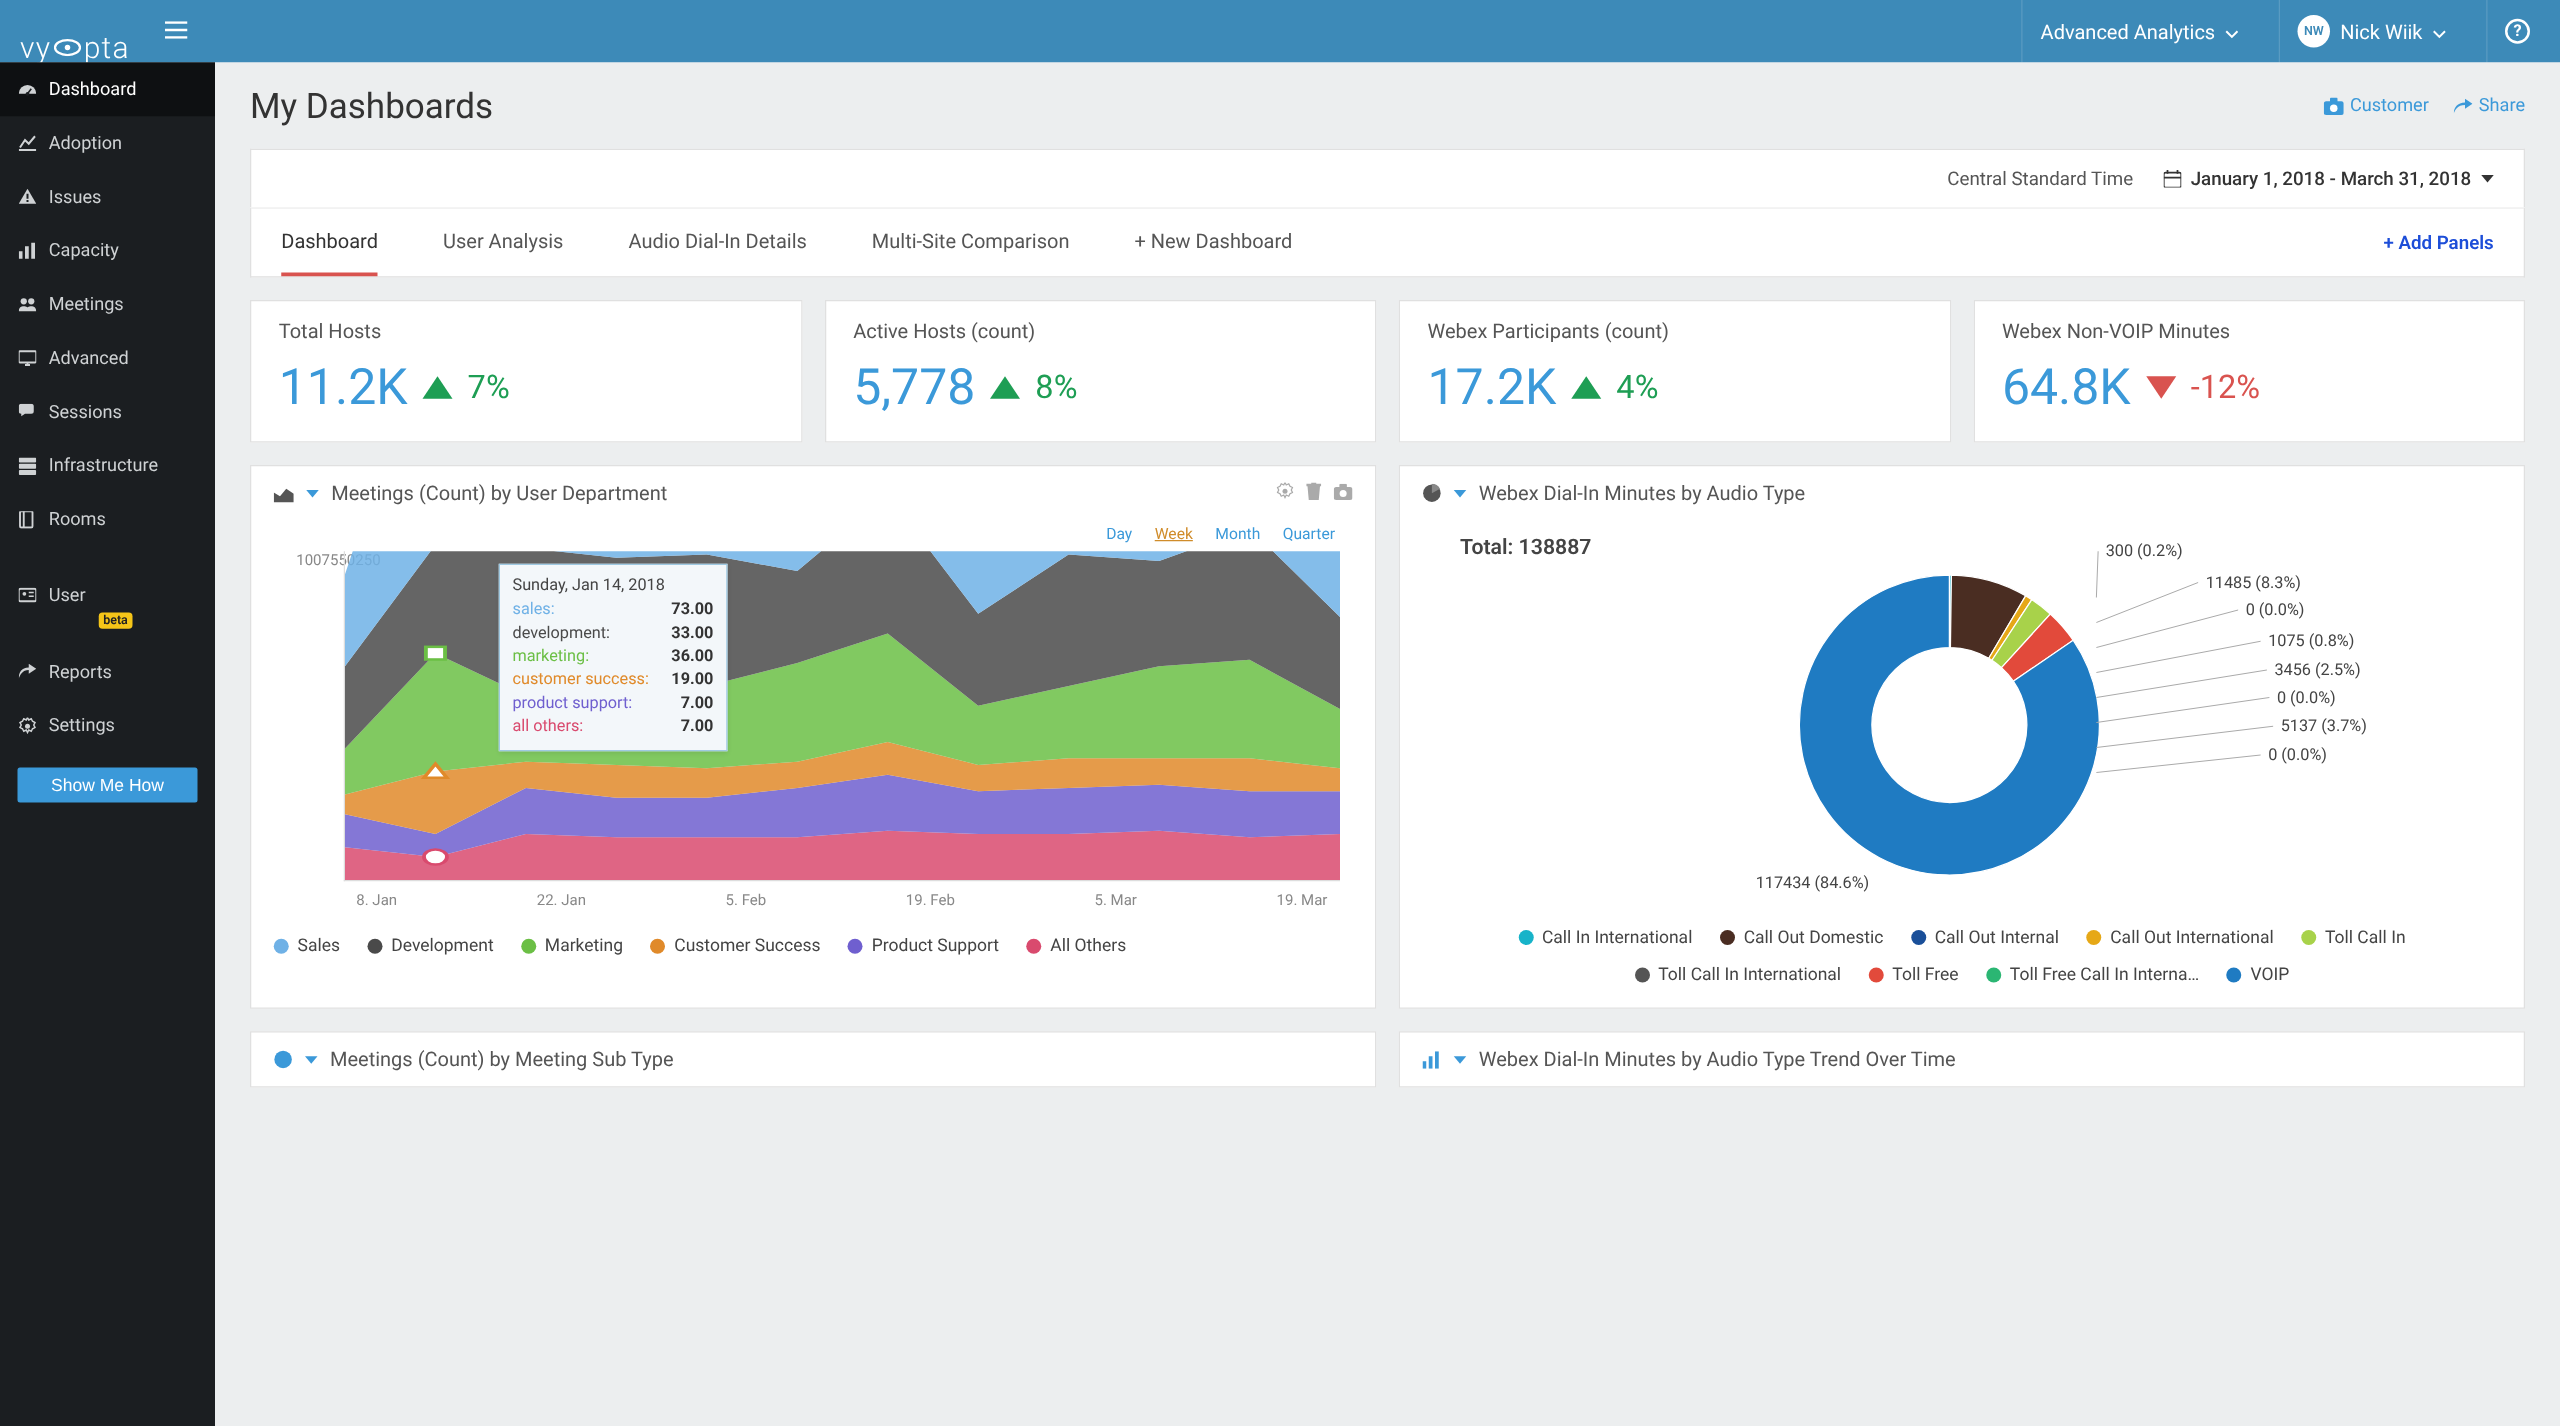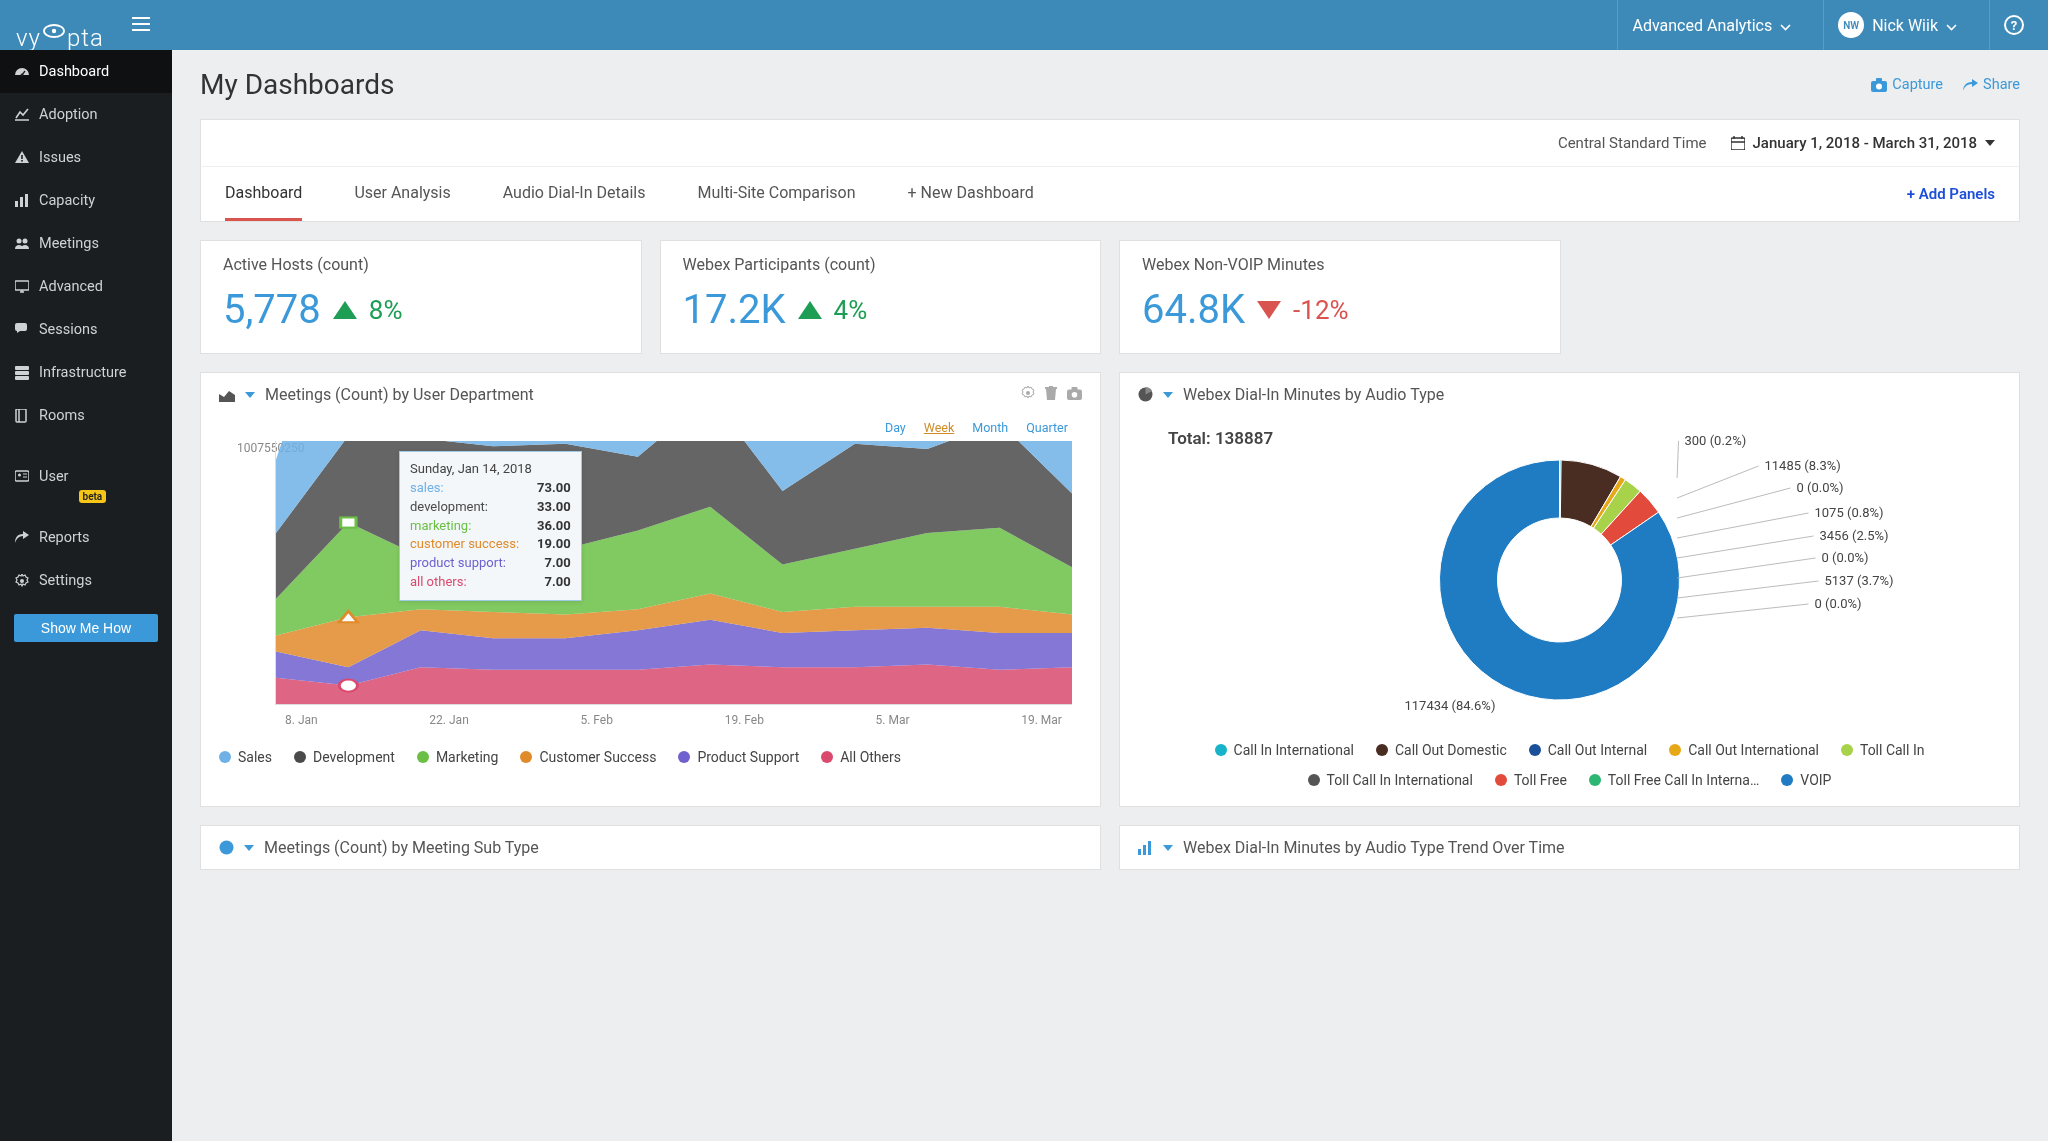--- a/index.html
+++ b/index.html
@@ -1,21 +1,21 @@
 <!DOCTYPE html>
 <html><head>
 <meta charset="utf-8">
 <style>
 * { box-sizing: border-box; margin: 0; padding: 0; }
 body { font-family: -apple-system, BlinkMacSystemFont, "Segoe UI", Roboto, sans-serif; background: #f5f5f5; color: #333; }
 .app { display: grid; grid-template-columns: 172px 1fr; grid-template-rows: 50px 1fr; height: 100vh; width: 2048px; transform-origin: top left; }
 
 
 .header { grid-column: 1 / 3; background: #3d8ab8; color: #fff; display: flex; align-items: center; padding: 0 16px; }
-.logo { font-size: 24px; font-weight: 300; letter-spacing: 1px; display:flex; align-items:flex-start; gap:2px;margin-top:26px;}
+.logo { font-size: 24px; font-weight: 300; letter-spacing: 1px; display:flex; align-items:center; gap:2px;margin-top:26px;}
 .logo .eye { display:inline-flex; align-items:center; justify-content:center; }
 .hamburger { margin-left: 28px; cursor: pointer; }
 .header-right { margin-left: auto; display: flex; align-items: center; gap: 18px; }
 .header-dd { display: flex; align-items: center; gap: 8px; padding: 0 14px; height: 50px; border-left: 1px solid rgba(255,255,255,0.15); cursor: pointer; }
 .avatar { background:#fff; color:#3d8ab8; width:26px; height:26px; border-radius:50%; display:inline-flex; align-items:center; justify-content:center; font-size:10px; font-weight:600;}
 .help-badge { border:2px solid #fff; width:20px; height:20px; border-radius:50%; display:flex; align-items:center; justify-content:center; font-size:13px; font-weight:700;}
 
 
 .sidebar { background: #1b1e21; color: #cfd2d4; display: flex; flex-direction: column; padding-top: 0; }
 .side-item { display: flex; align-items: center; gap: 10px; padding: 13px 15px; font-size: 14.5px; cursor: pointer; }
@@ -217,21 +217,21 @@
   <div class="main">
     <div class="page-head">
       <div class="page-title">My Dashboards</div>
       <div class="head-actions">
         <span>
           <svg width="16" height="14" viewBox="0 0 16 14">
               <rect x="0" y="3" width="16" height="11" rx="2" fill="#3b99d9"></rect>
               <rect x="5" y="0" width="6" height="4" rx="1" fill="#3b99d9"></rect>
               <circle cx="8" cy="8.5" r="3" fill="#fff"></circle>
             </svg>
-          <span>Capture</span>
+          <span>Customer</span>
         </span>
         <span>
           <svg width="15" height="12" viewBox="0 0 15 12">
               <path d="M9 0l6 4-6 4V5C3 5 1 9 0 12c0-5 3-9 9-9V0z" fill="#3b99d9"></path>
             </svg>
           <span>Share</span>
         </span>
       </div>
     </div>
 
@@ -250,20 +250,28 @@
     <div class="tab-row" id="tabs">
         <div class="tab active">Dashboard</div>
         <div class="tab">User Analysis</div>
         <div class="tab">Audio Dial-In Details</div>
         <div class="tab">Multi-Site Comparison</div>
         <div class="tab">+ New Dashboard</div>
         <div class="add-panels">+ Add Panels</div>
       </div>
 
     <div class="kpi-row" id="kpis">
+        <div class="kpi">
+          <div class="kpi-label">Total Hosts</div>
+  <div class="kpi-row-val">
+            <span class="kpi-val">11.2K</span>
+  <span class="tri up"></span>
+  <span class="kpi-pct up">7%</span>
+          </div>
+        </div>
         <div class="kpi">
           <div class="kpi-label">Active Hosts (count)</div>
   <div class="kpi-row-val">
             <span class="kpi-val">5,778</span>
   <span class="tri up"></span>
   <span class="kpi-pct up">8%</span>
           </div>
         </div>
         <div class="kpi">
           <div class="kpi-label">Webex Participants (count)</div>

